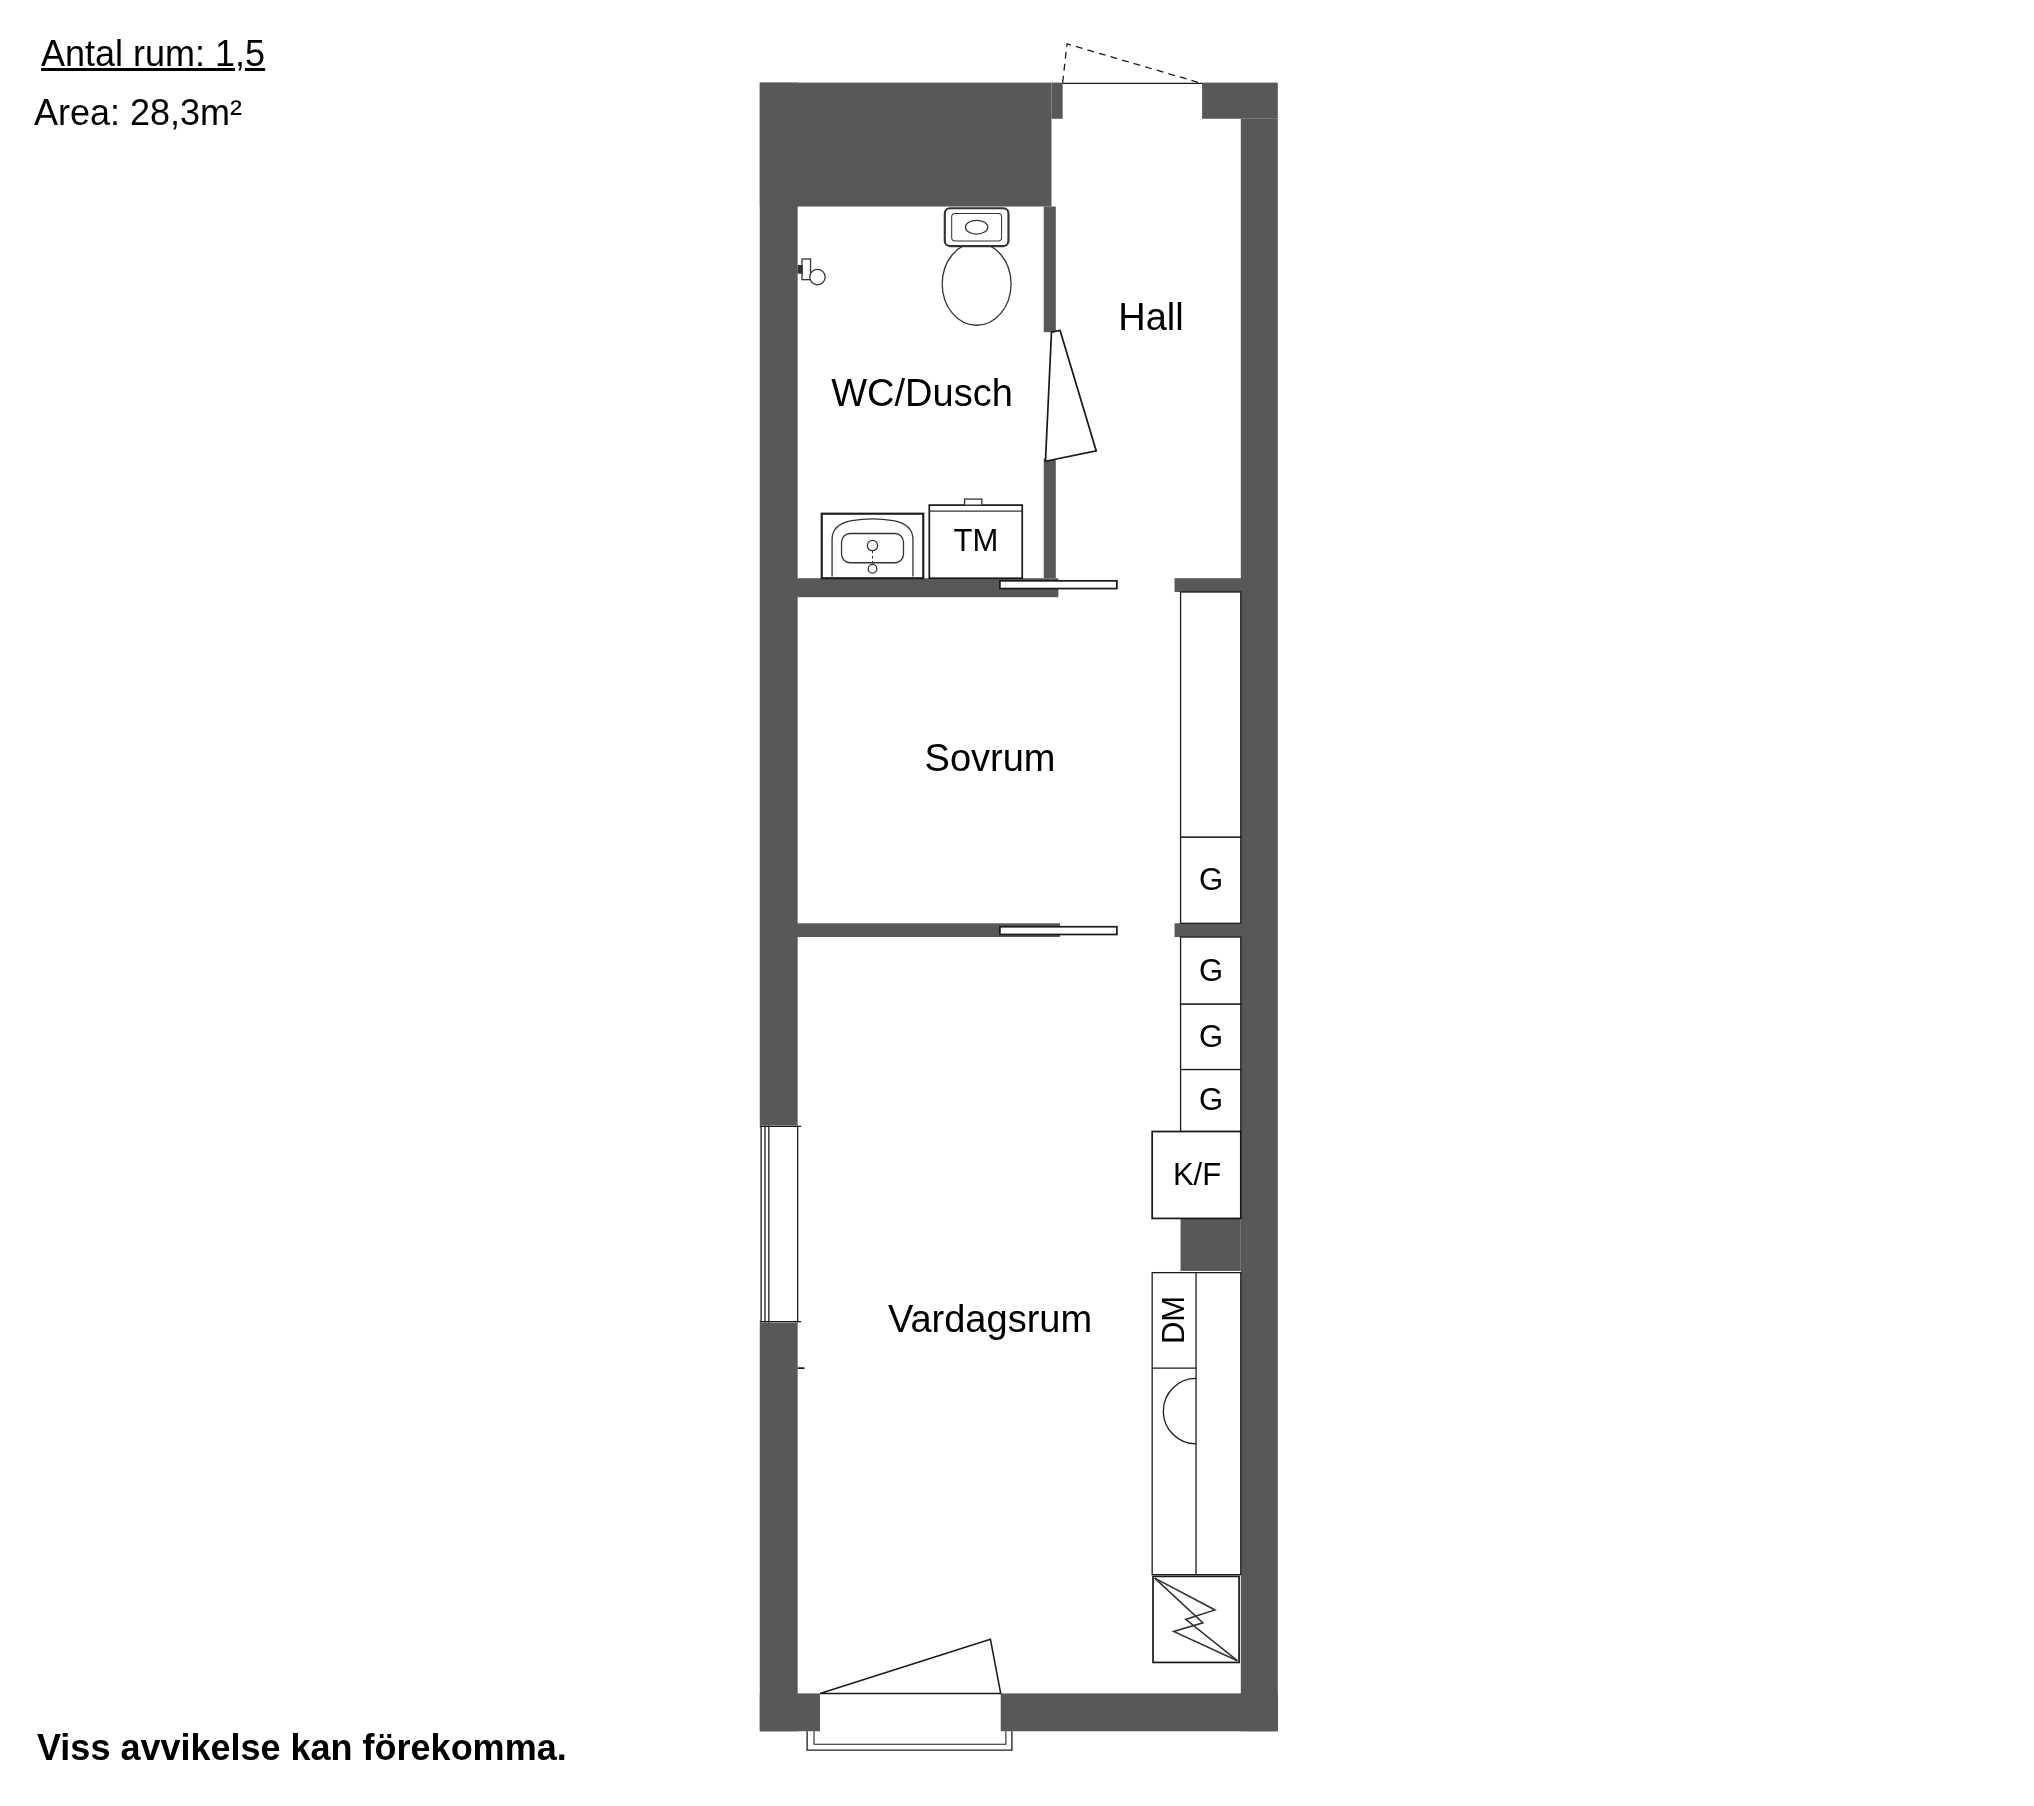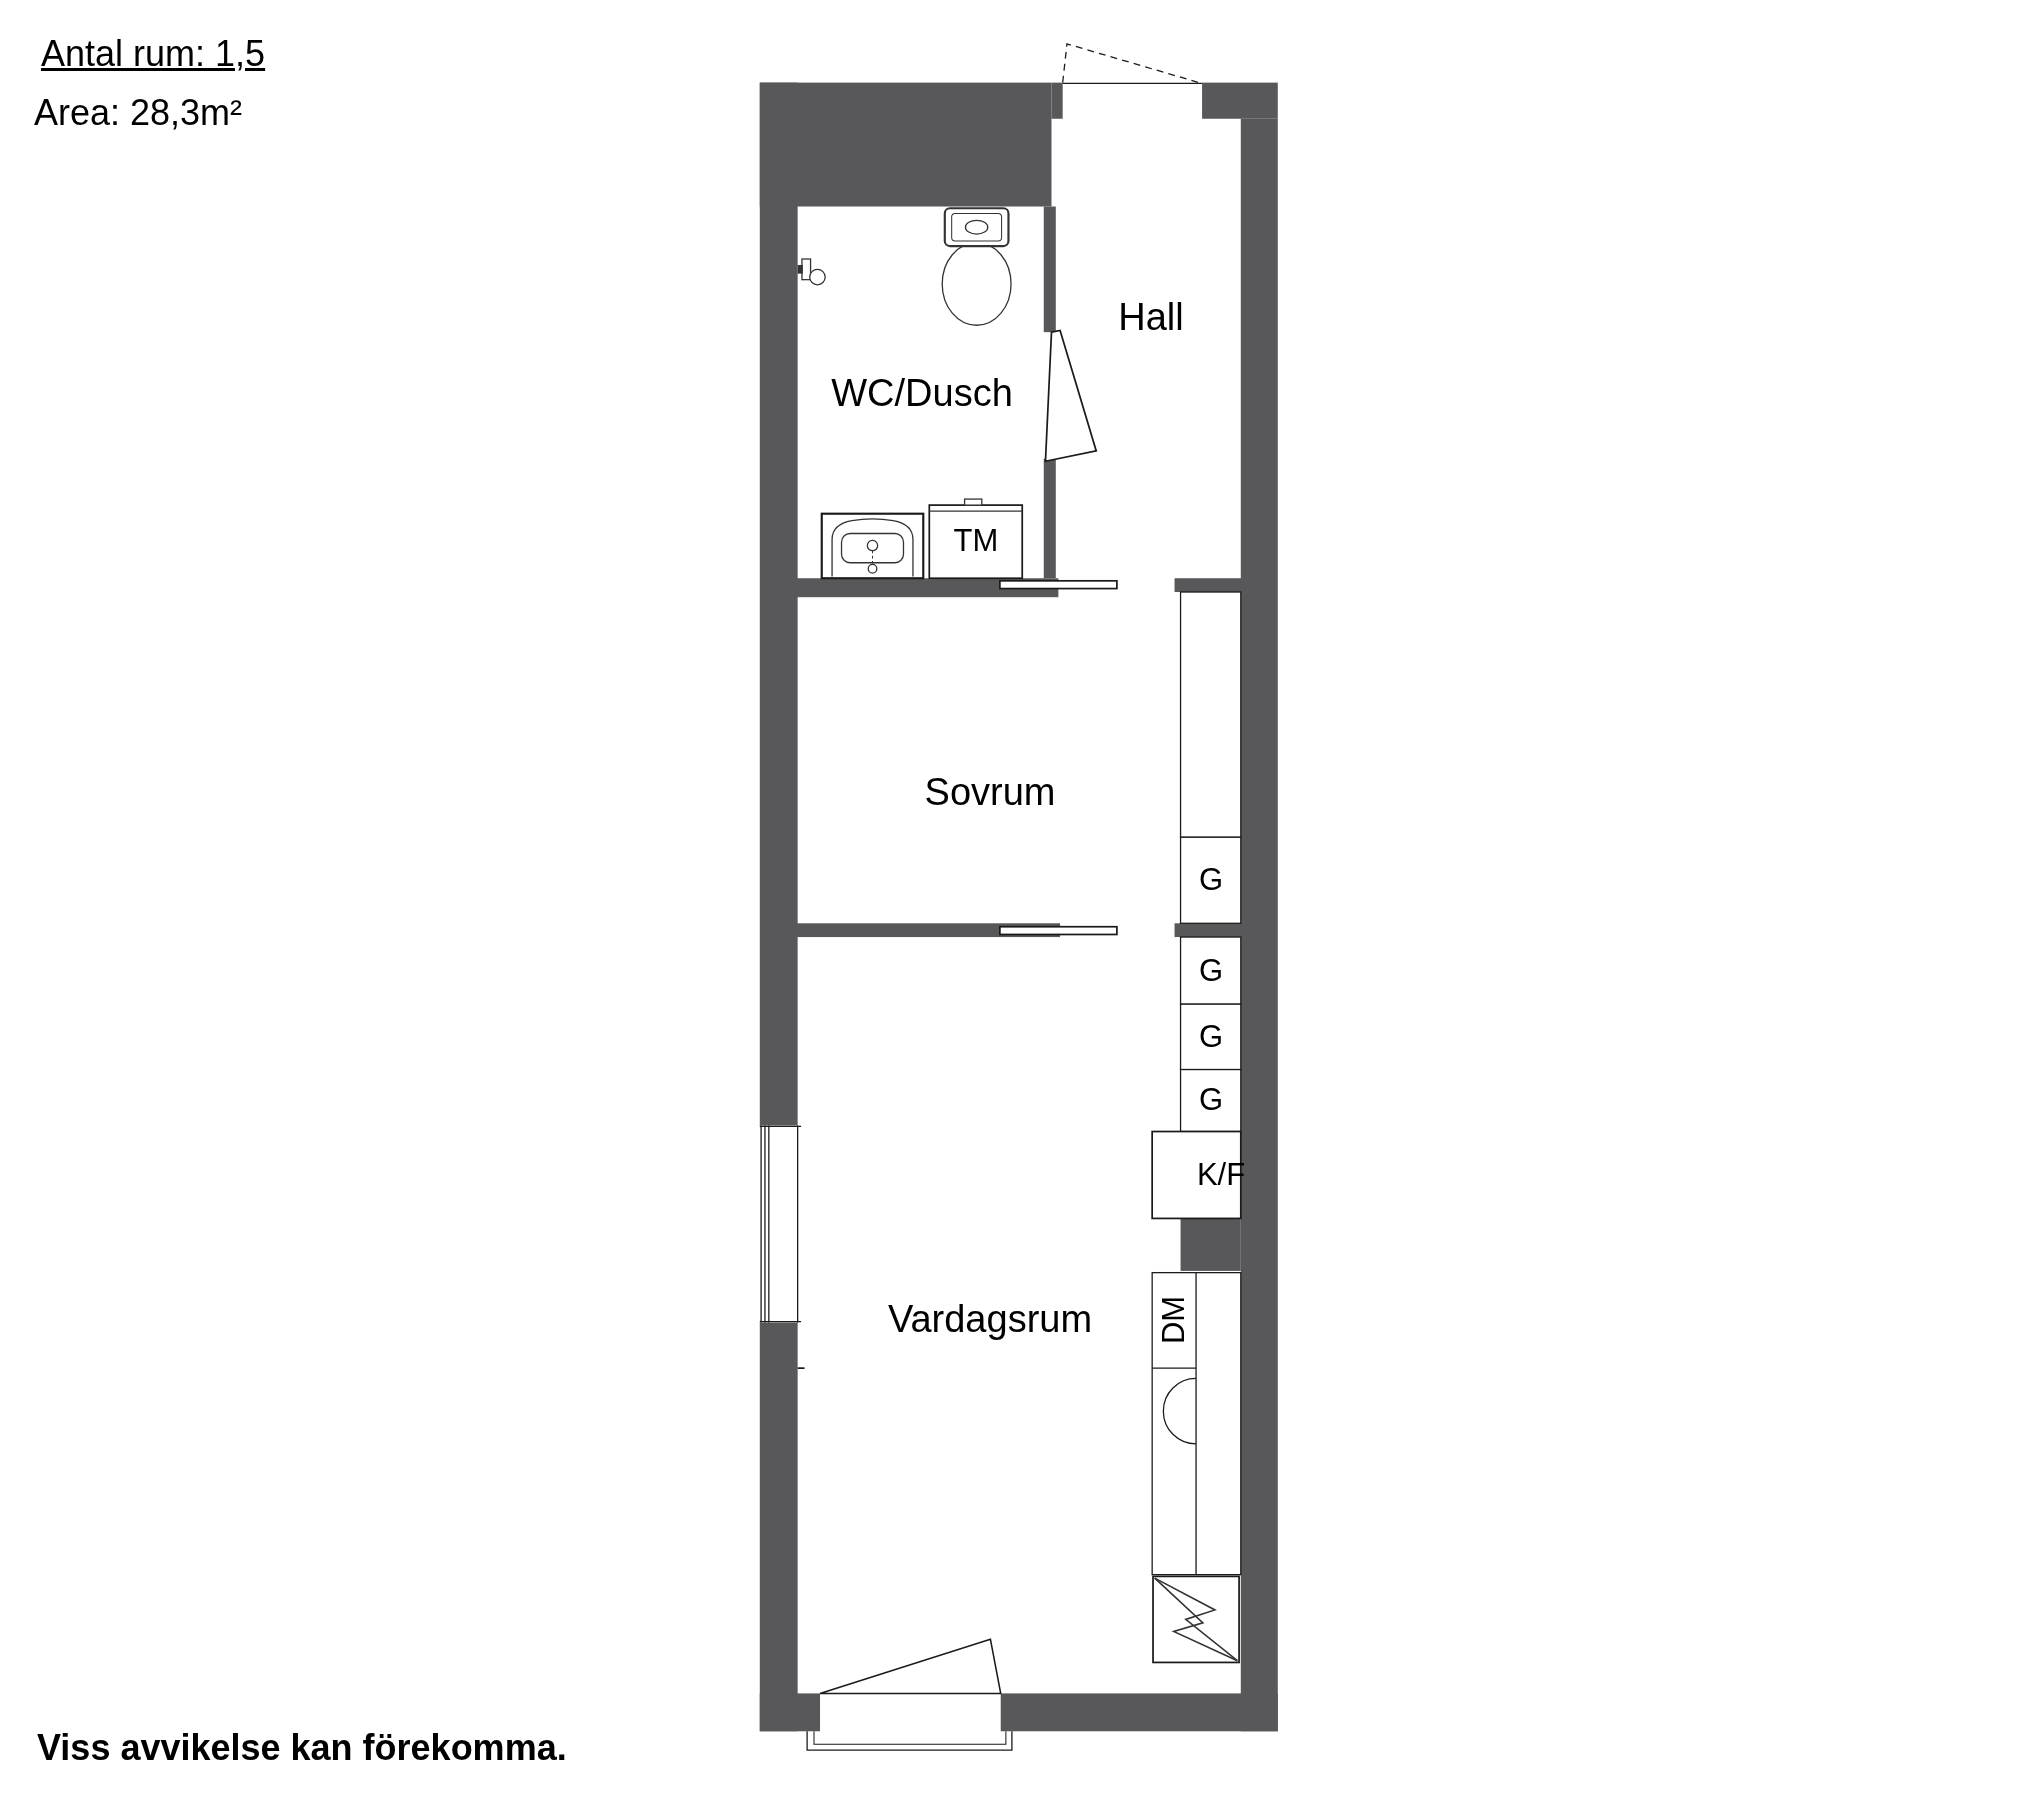--- a/index.html
+++ b/index.html
@@ -121,26 +121,26 @@
       <path d="M 938 2012 L 938 2034 L 1176 2034 L 1176 2012" fill="none" stroke="var(--line)" stroke-width="1.5"></path>
       <path d="M 946 2012 L 946 2027 L 1169 2027 L 1169 2012" fill="none" stroke="var(--line)" stroke-width="1.2"></path>
     </g>
   </svg>
 
   <div class="txt info-line" style="left:41px;top:33px;text-decoration:underline;">Antal rum: 1,5</div>
   <div class="txt info-line" style="left:34px;top:72px;margin-top:20px;">Area: 28,3m²</div>
 
   <div class="label" style="left:1151px;top:317px;">Hall</div>
   <div class="label" style="left:922px;top:393px;">WC/Dusch</div>
-  <div class="label" style="left:990px;top:792px;text-align:center;">Sovrum</div>
+  <div class="label" style="left:990px;top:758px;text-align:center;">Sovrum</div>
   <div class="label" style="left:990px;top:1319px;text-align:center;">Vardagsrum</div>
 
   <div class="label small" style="left:976px;top:541px;">TM</div>
   <div class="label small" style="left:1211px;top:880px;">G</div>
   <div class="label small" style="left:1211px;top:971px;">G</div>
   <div class="label small" style="left:1211px;top:1037px;">G</div>
   <div class="label small" style="left:1211px;top:1100px;">G</div>
-  <div class="label small" style="left:1197px;top:1175px;margin-left:24px;">K/F</div>
+  <div class="label small" style="left:1197px;top:1175px;">K/F</div>
   <div class="label small rot" style="left:1174px;top:1320px;">DM</div>
 
   <div class="txt footer-line" style="left:37px;top:1727px;font-weight:bold;">Viss avvikelse kan förekomma.</div>
 </div>
 
 
 </body></html>

